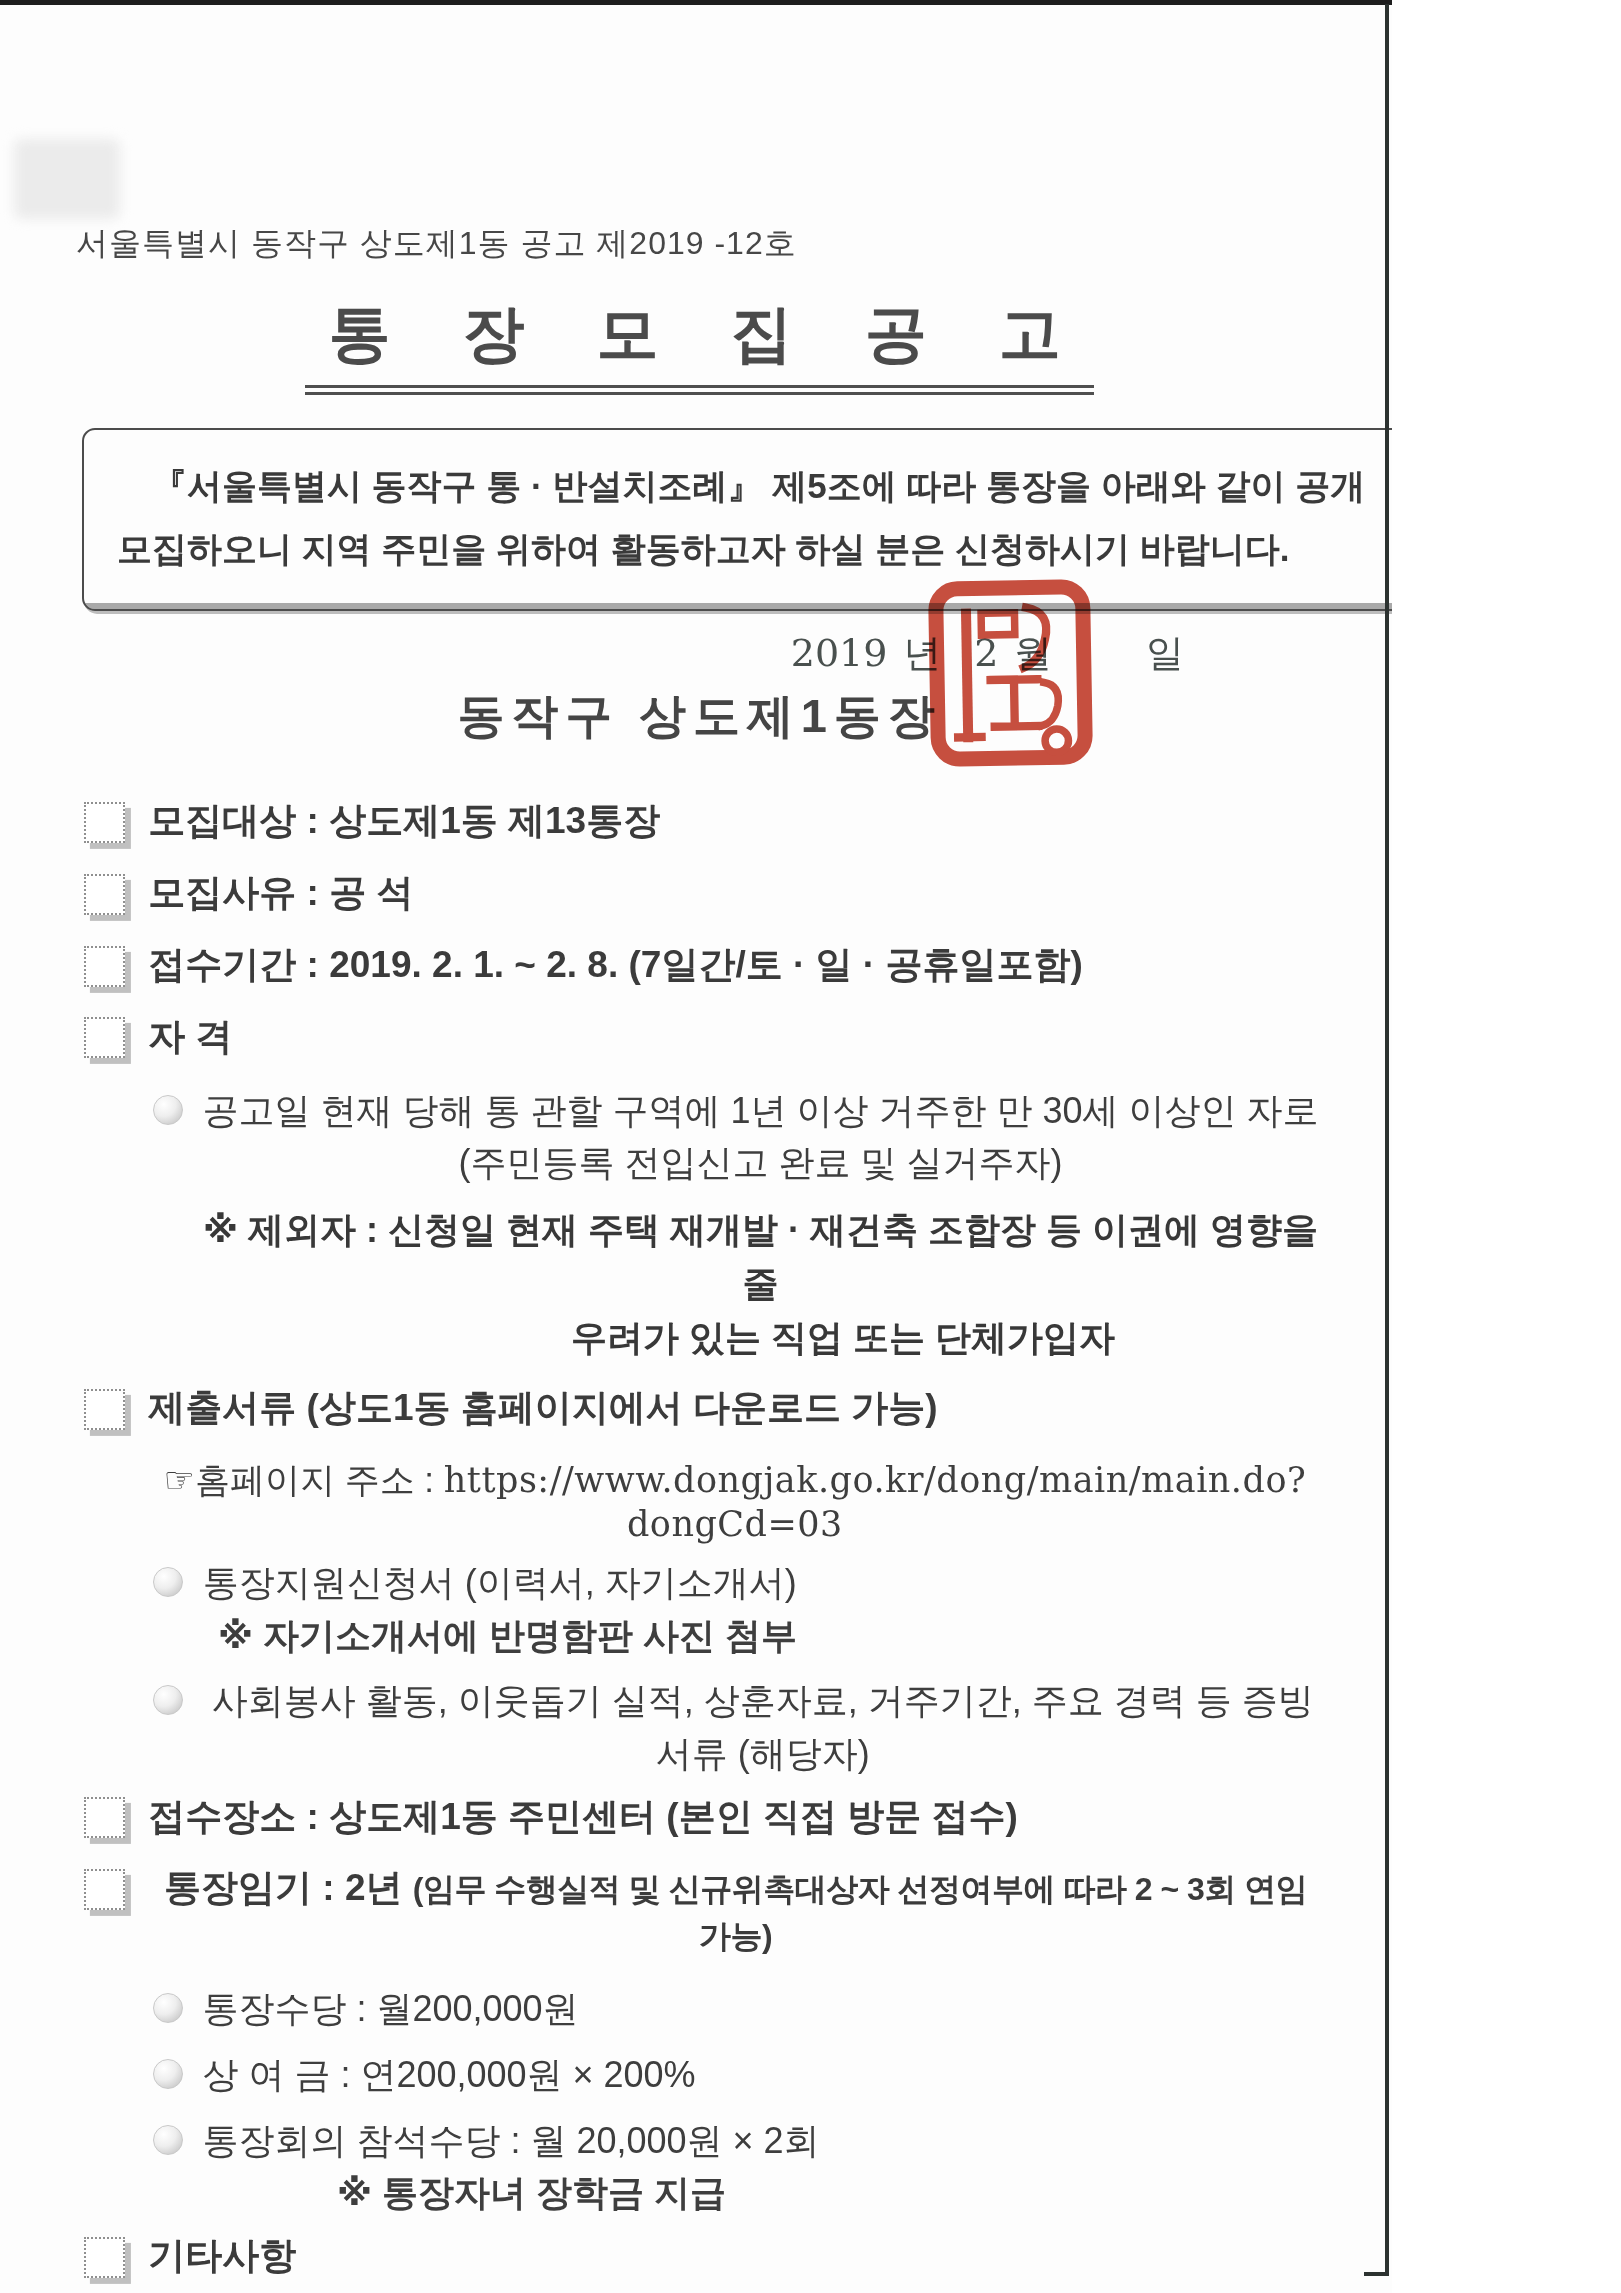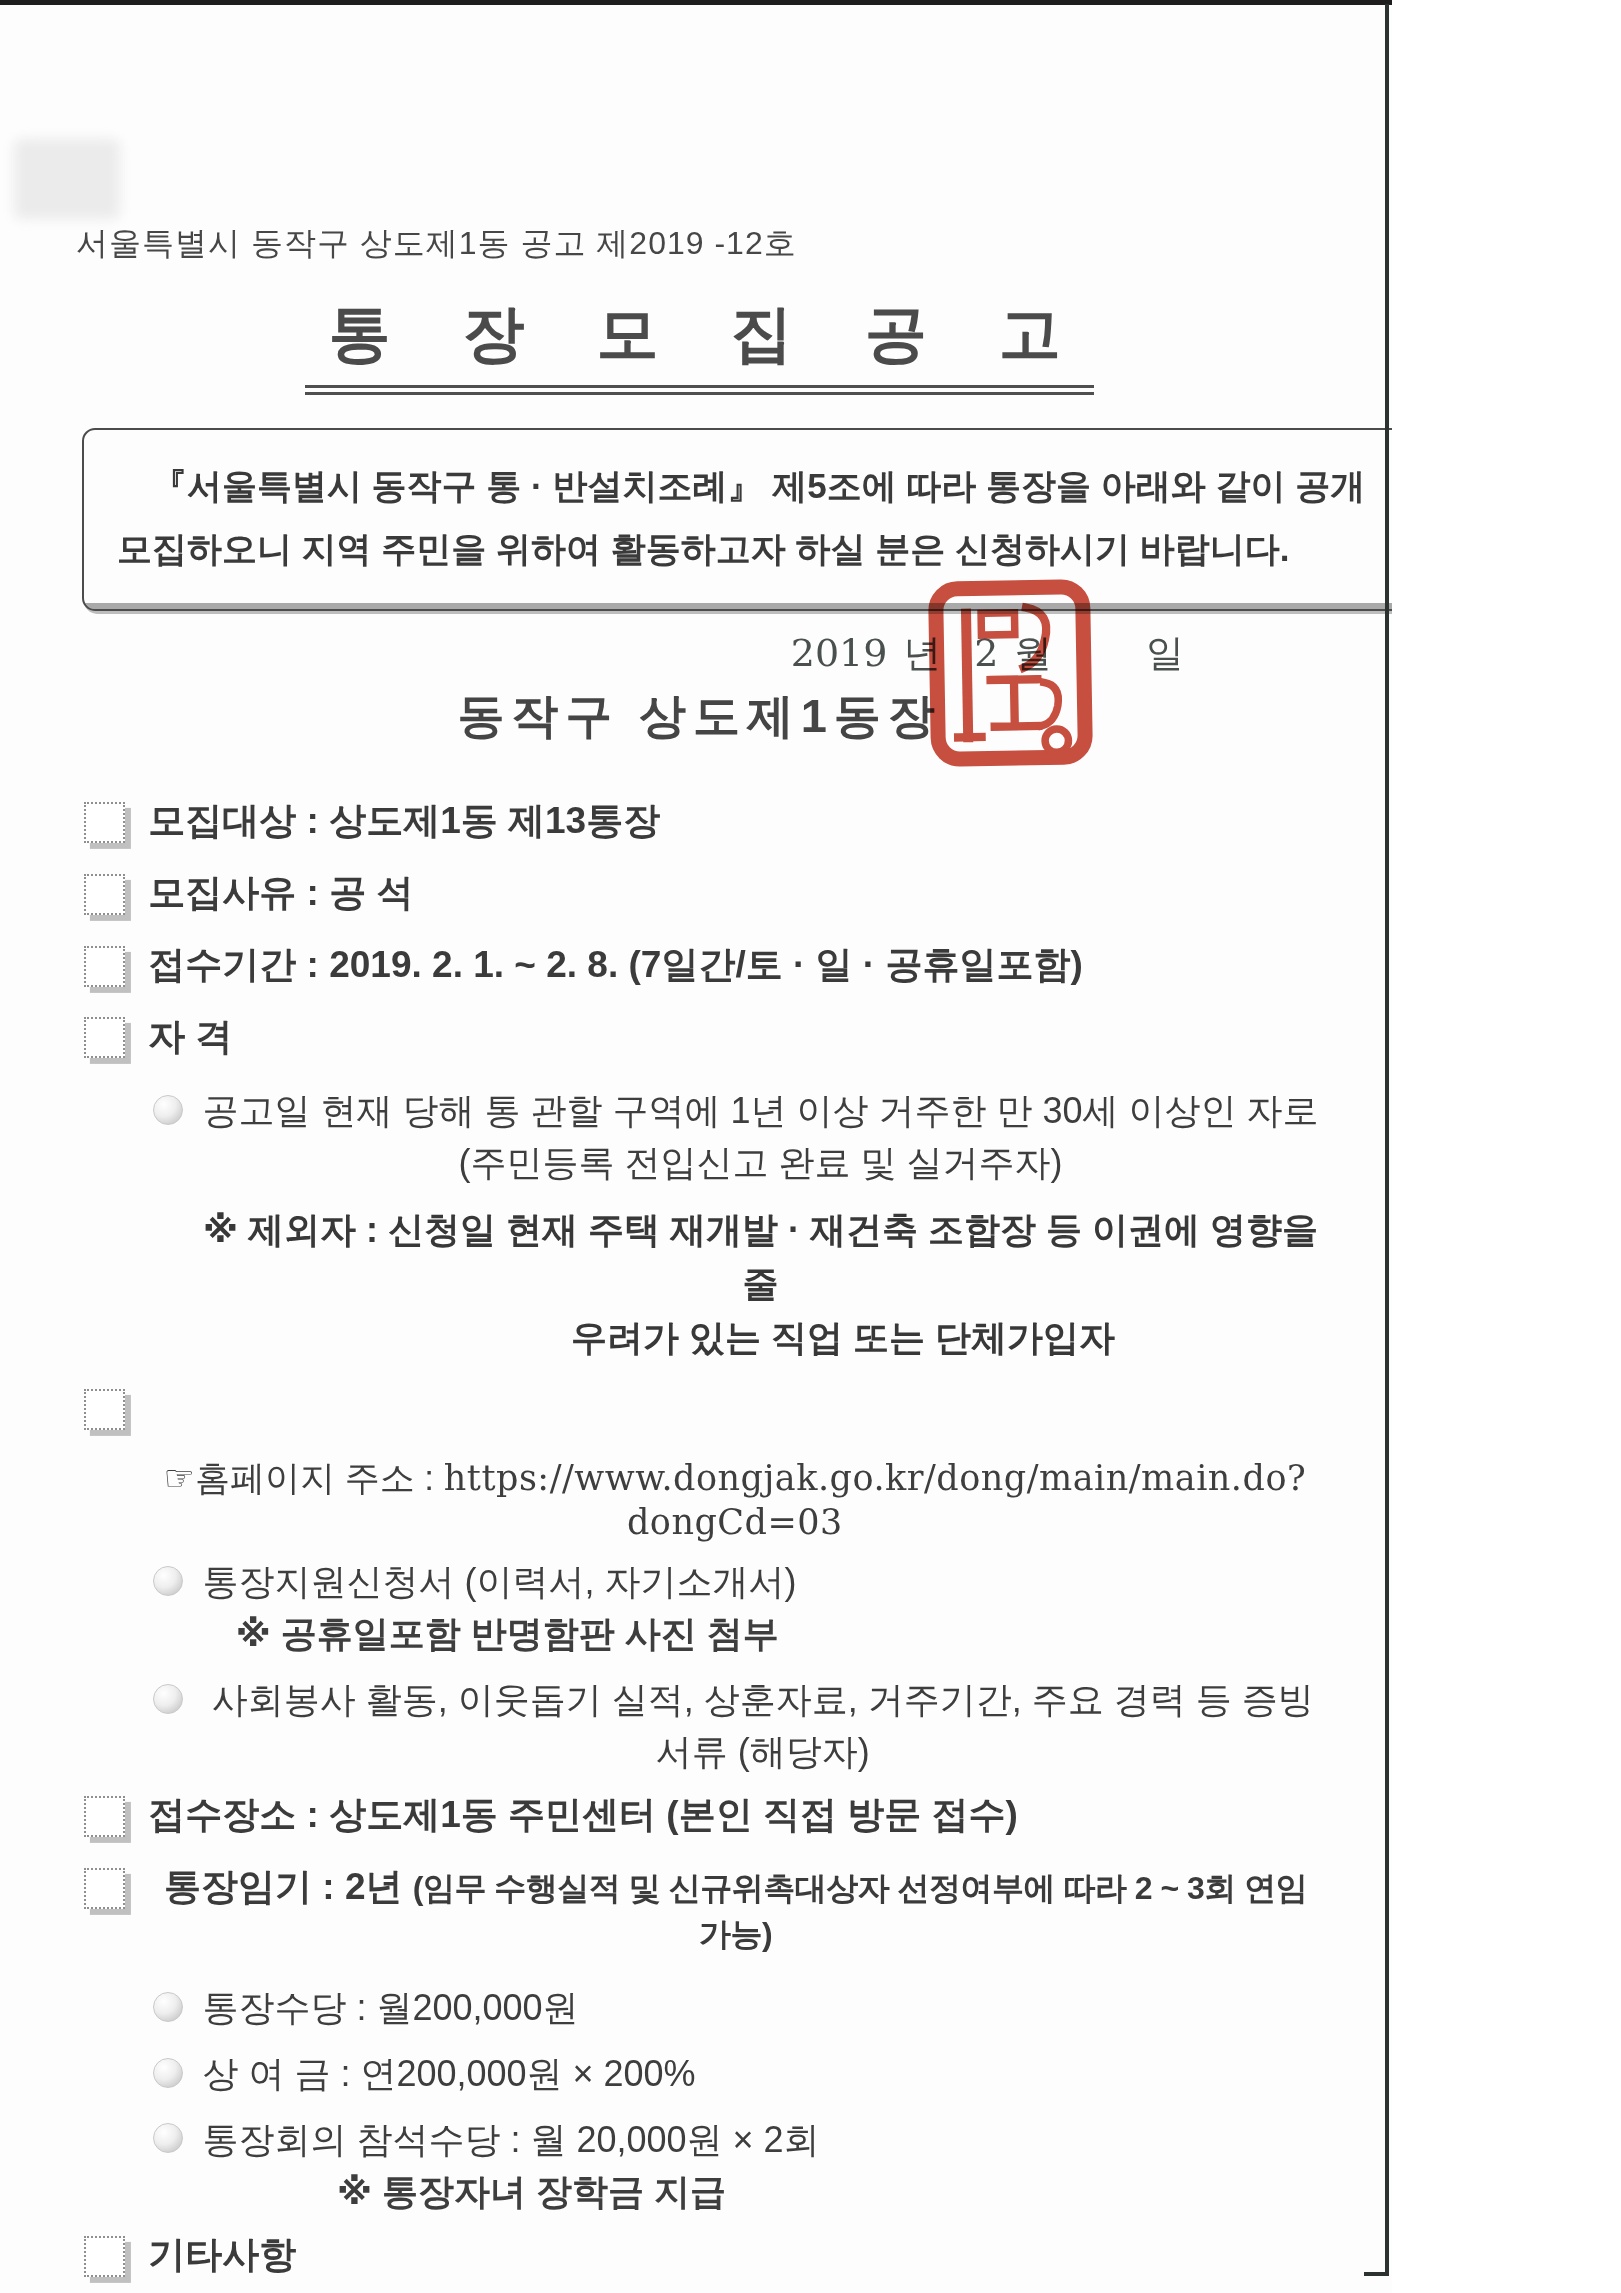--- a/index.html
+++ b/index.html
@@ -137,32 +137,33 @@
       </div>
 
 
       <div class="note-row">
         <span>※ 제외자 : 신청일 현재 주택 재개발 · 재건축 조합장 등 이권에 영향을 줄</span>
         <span class="line2">우려가 있는 직업 또는 단체가입자</span>
       </div>
 
       <div class="row">
         <div class="sq"></div>
+        <div><span>제출서류 (상도1동 홈페이지에서 다운로드 가능)</span></div>
       </div>
 
       <div class="ptr-row">
         <span>☞홈페이지 주소 : </span><span class="url">https://www.dongjak.go.kr/dong/main/main.do?dongCd=03</span>
       </div>
 
       <div class="sub-row">
         <div class="ball"></div>
         <div class="sub-text">
           <span>
               <span>통장지원신청서 (이력서, 자기소개서)</span>
-              <span class="bold-note">※ 공휴일포함 반명함판 사진 첨부</span>
+              <span class="bold-note">※ 자기소개서에 반명함판 사진 첨부</span>
             </span>
         </div>
       </div>
 
       <div class="sub-row">
         <div class="ball"></div>
         <div class="sub-text">
             <span>사회봉사 활동, 이웃돕기 실적, 상훈자료, 거주기간, 주요 경력 등 증빙서류 (해당자)</span>
           </div>
       </div>

